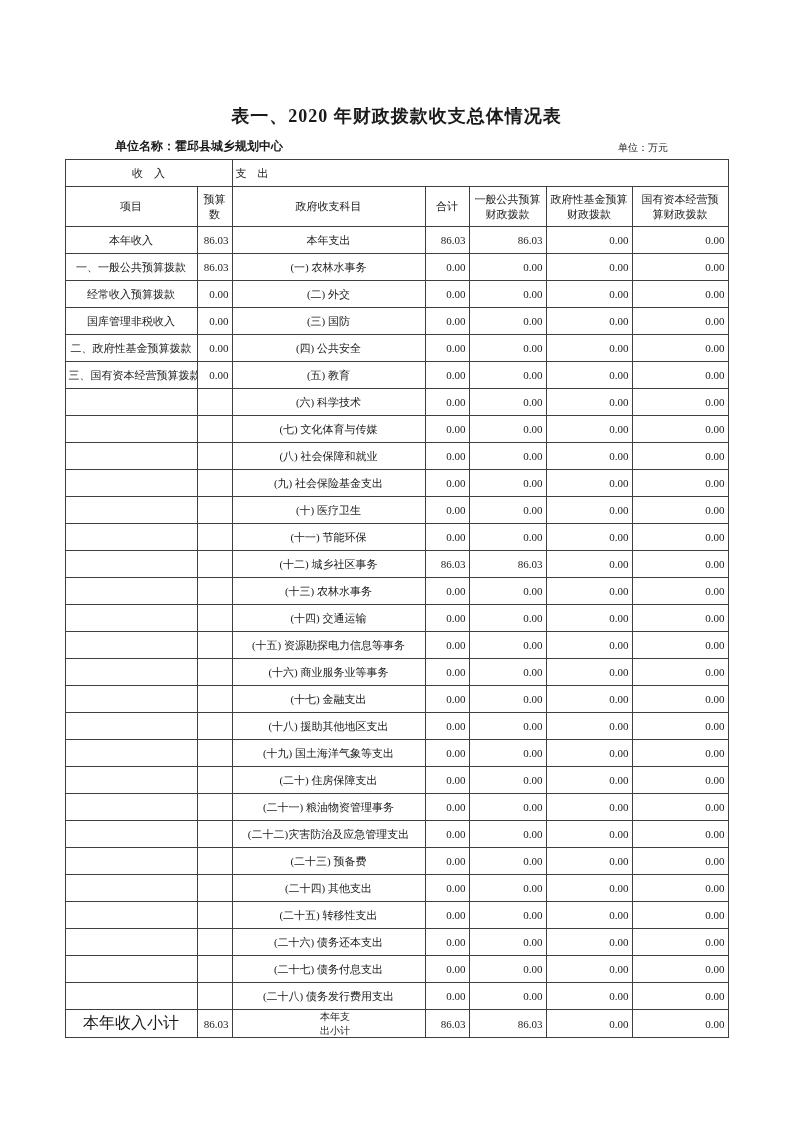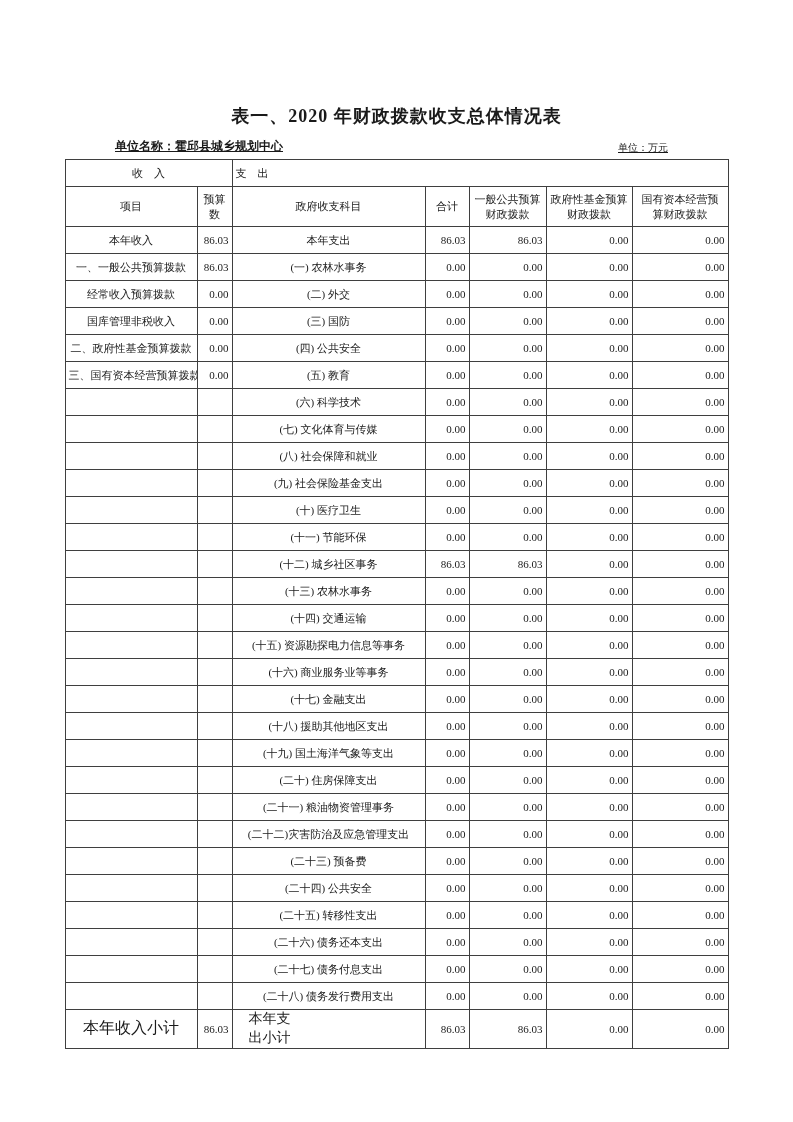--- a/index.html
+++ b/index.html
@@ -22,21 +22,20 @@
   }
   .meta-row {
     width: 663px;
     margin: 10px auto 4px auto;
     display: flex;
     justify-content: space-between;
     align-items: flex-end;
     padding-left: 50px;
     padding-right: 60px;
     font-size: 12px;
-    text-decoration: underline;
   }
   .meta-row .unit-name { font-weight: bold; }
   .meta-row .unit { font-weight: normal; font-size: 10px; }
   table.fiscal {
     width: 663px;
     margin: 4px auto 0 auto;
     border-collapse: collapse;
     table-layout: fixed;
   }
   table.fiscal th, table.fiscal td {
@@ -52,21 +51,21 @@
   th.gh-expense { text-align: left; padding-left: 74px; }
   thead tr.cols th { height: 40px; text-align: center; line-height: 1.3; }
   th.left-h { text-align: left; padding-left: 4px; }
   .wrap { white-space: pre-line; font-size: 10.5px; }
   td.item { text-align: center; padding-left: 4px; font-size: 10.5px; white-space: nowrap; }
   td.indent { padding-left: 26px; }
   td.num { text-align: right; padding-right: 5px; font-size: 10.5px; }
   td.bold { font-weight: bold; }
   tfoot td { height: 38px; }
   tfoot td.center-item { text-align: center; font-size: 16px; }
-  tfoot td.subtotal { text-align: left; font-size: 14px; white-space: pre-line; line-height: 1.35; padding-left: 16px; }
+  tfoot td.subtotal { text-align: center; font-size: 10px; white-space: pre-line; line-height: 1.35; padding-left: 16px; }
 </style>
 </head>
 <body>
 
 <div class="page">
 
   <div class="title">表一、2020 年财政拨款收支总体情况表</div>
 
   <div class="meta-row">
     <span class="unit-name">单位名称：霍邱县城乡规划中心</span>
@@ -314,21 +313,21 @@
           <td class="num"></td>
           <td class="item">(二十三) 预备费</td>
           <td class="num">0.00</td>
           <td class="num">0.00</td>
           <td class="num">0.00</td>
           <td class="num">0.00</td>
         </tr>
         <tr>
           <td class="item"></td>
           <td class="num"></td>
-          <td class="item">(二十四) 公共安全</td>
+          <td class="item">(二十四) 其他支出</td>
           <td class="num">0.00</td>
           <td class="num">0.00</td>
           <td class="num">0.00</td>
           <td class="num">0.00</td>
         </tr>
         <tr>
           <td class="item"></td>
           <td class="num"></td>
           <td class="item">(二十五) 转移性支出</td>
           <td class="num">0.00</td>

